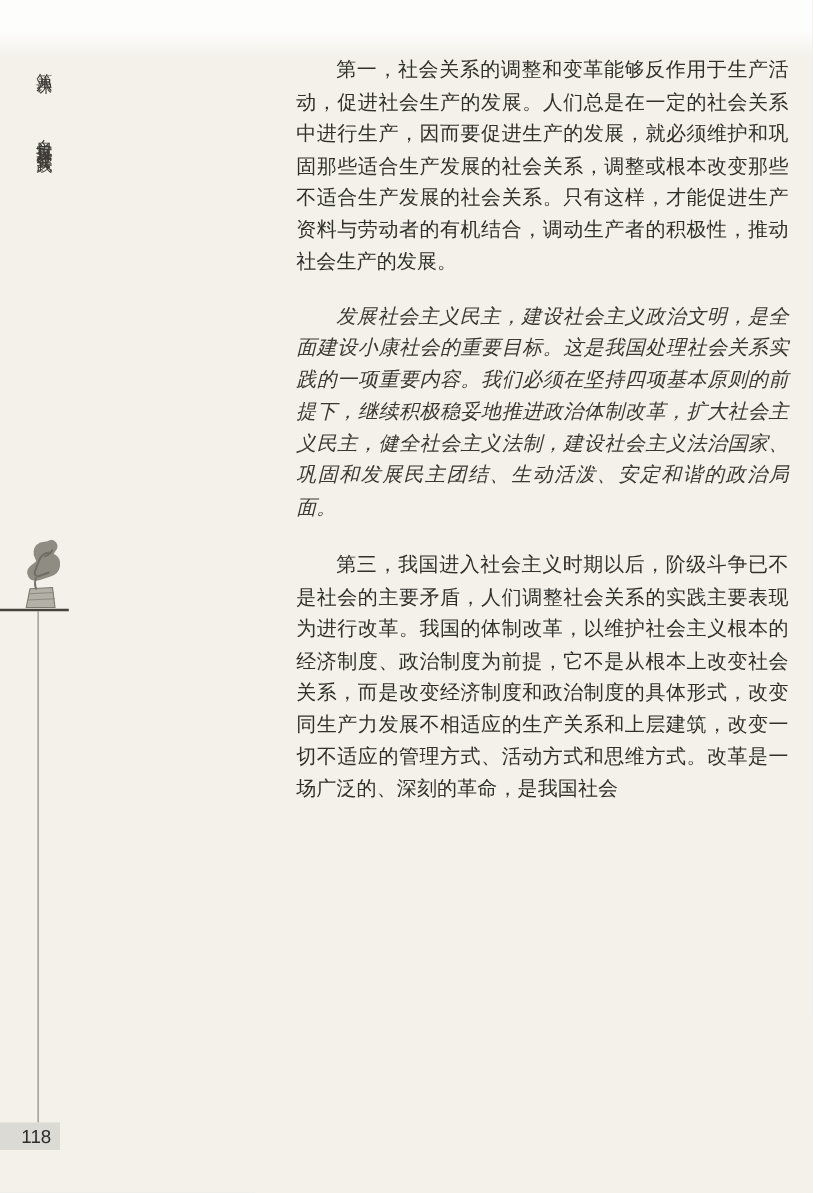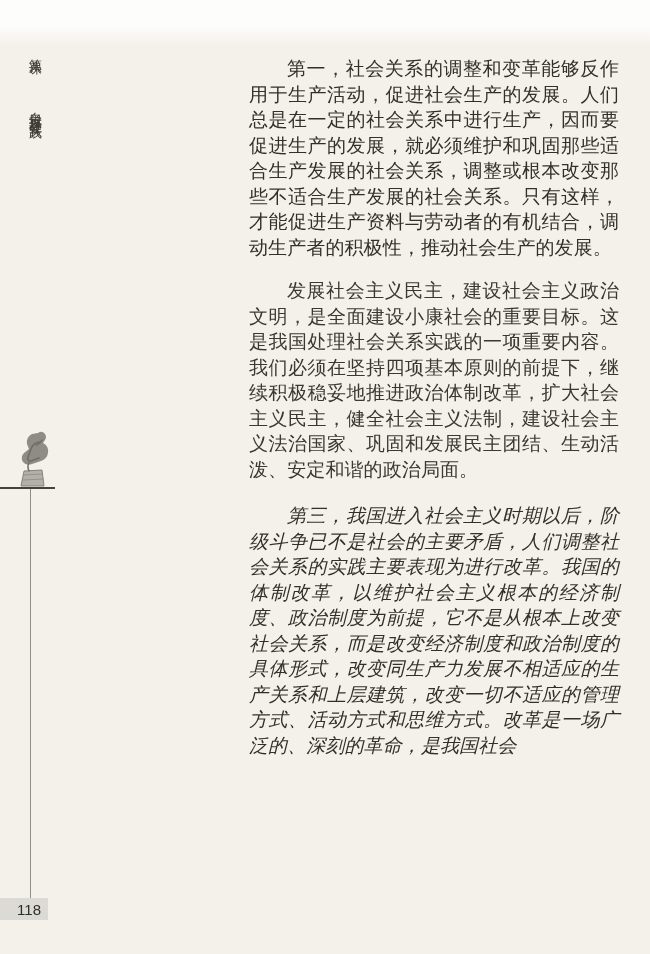--- a/index.html
+++ b/index.html
@@ -80,36 +80,36 @@
   }
 
   
   .main-col {
     position: absolute;
     left: 237px;
     top: 44px;
     width: 394px;
   }
   .main-col p {
-    margin: 12px;
-    font-size: 19px;
+    margin: 0;
+    font-size: 16px;
     line-height: 25.5px;
     letter-spacing: 0.1px;
     color: #32302b;
     text-align: justify;
     text-justify: inter-ideograph;
     text-indent: 2em;
   }
   .main-col p.kai {
+    font-style: italic;
     color: #3a3831;
     margin-top: 18px;
   }
   .main-col p.after-kai {
     margin-top: 21px;
-    font-style: italic;
   }
 </style>
 </head>
 <body>
 
 <div class="page">
 
   <div class="top-band"></div>
 
   <div class="side-label lesson-number">第八课</div>

